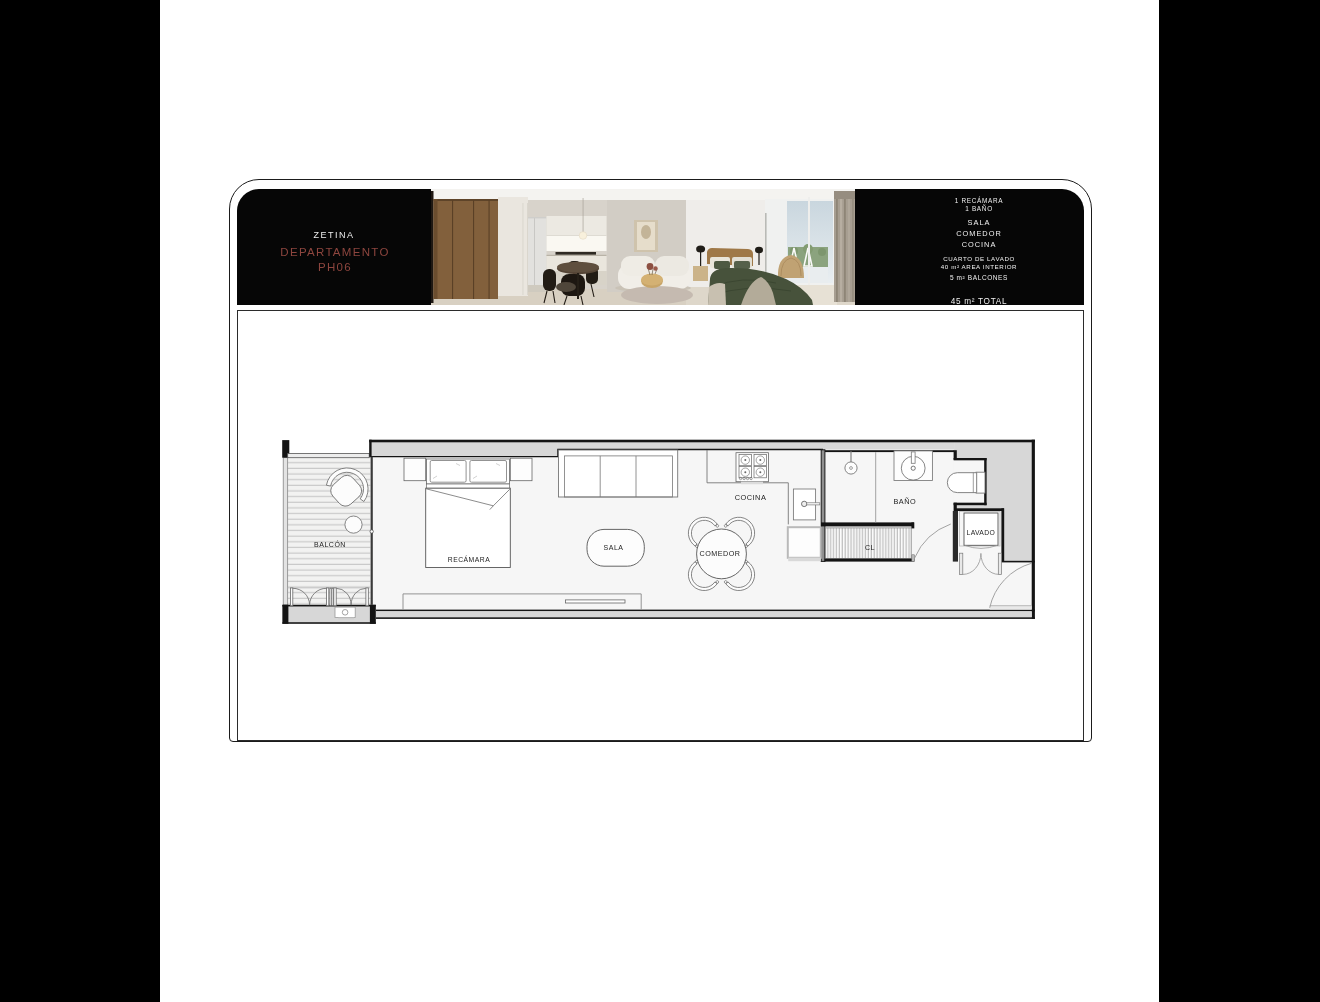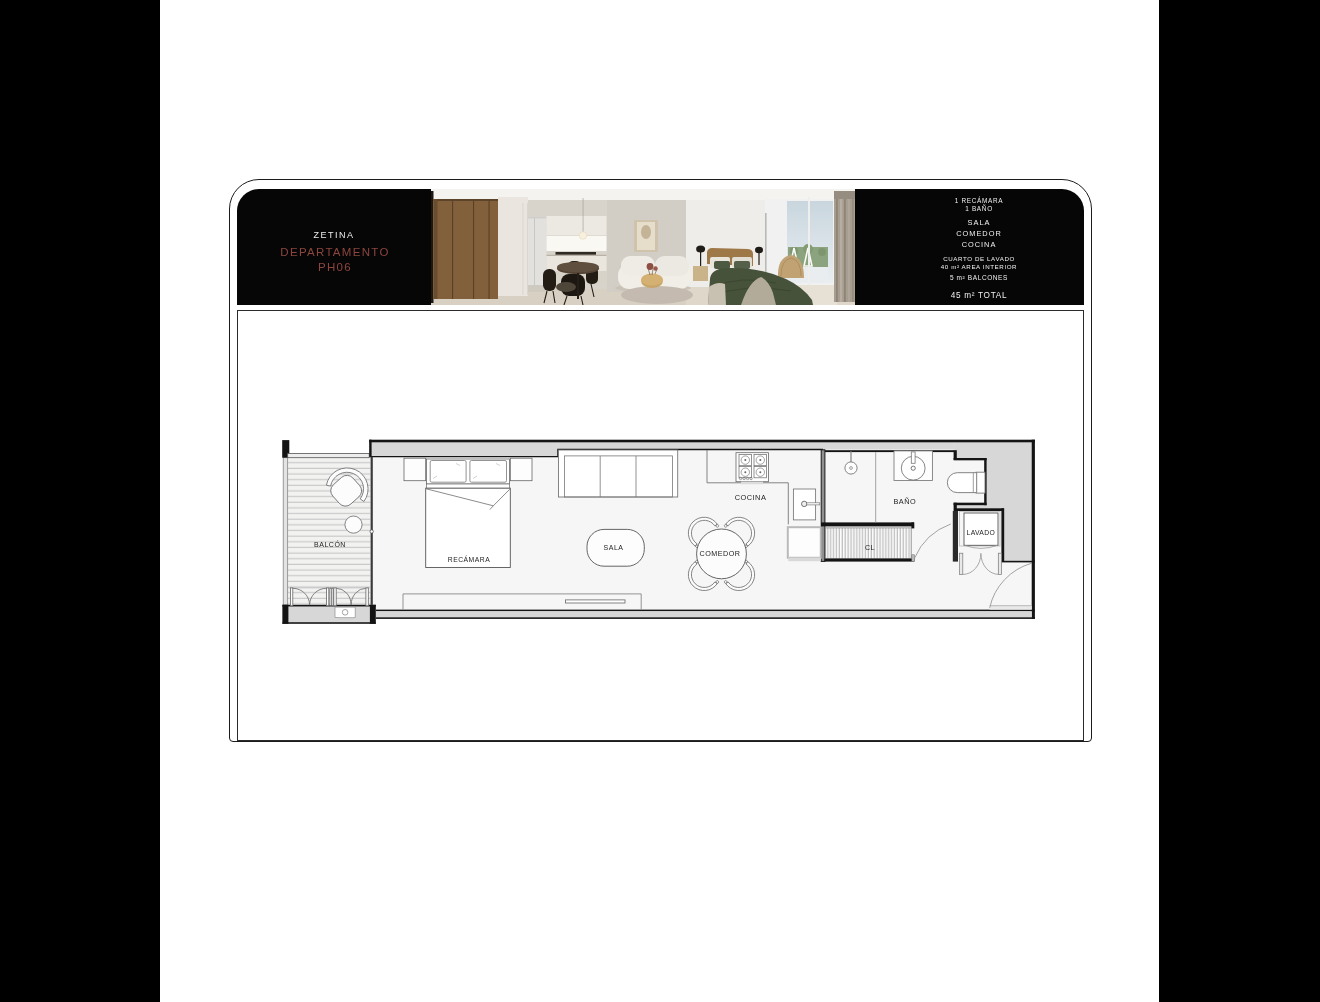--- a/index.html
+++ b/index.html
@@ -169,21 +169,21 @@
   <rect x="421" y="2" width="1.8" height="111" fill="#978e80"></rect>
   <rect x="403" y="2" width="21" height="8" fill="#968d80"></rect>
   </g>
 </svg>
 
 <div class="abs" style="left:875px;top:196.5px;width:208px;text-align:center;color:#f0f0f0;">
   <div style="font-size:6.4px;letter-spacing:0.7px;line-height:8.5px;">1 RECÁMARA<br>1 BAÑO</div>
   <div style="font-size:7.4px;letter-spacing:1px;line-height:11px;margin-top:3.5px;">SALA<br>COMEDOR<br>COCINA</div>
   <div style="font-size:6.2px;letter-spacing:0.6px;line-height:8px;margin-top:4.5px;">CUARTO DE LAVADO<br>40 m² AREA INTERIOR</div>
   <div style="font-size:6.5px;letter-spacing:0.6px;margin-top:3px;">5 m² BALCONES</div>
-  <div style="font-size:8.2px;letter-spacing:0.7px;margin-top:10px;">45 m² TOTAL</div>
+  <div style="font-size:8.2px;letter-spacing:0.7px;margin-top:16px;">45 m² TOTAL</div>
 </div>
 
 <div class="abs" style="left:237.3px;top:310px;width:845px;height:429px;border:1.3px solid #2b2b2b;"></div>
 
 <svg class="abs" style="left:0;top:0;" width="1320" height="1002" viewBox="0 0 1320 1002">
 <defs>
   <pattern id="deck" width="8" height="5.65" patternUnits="userSpaceOnUse">
     <rect width="8" height="5.65" fill="#f2f2f1"></rect>
     <line x1="0" y1="5" x2="8" y2="5" stroke="#c2c2c2" stroke-width="1"></line>
   </pattern>

